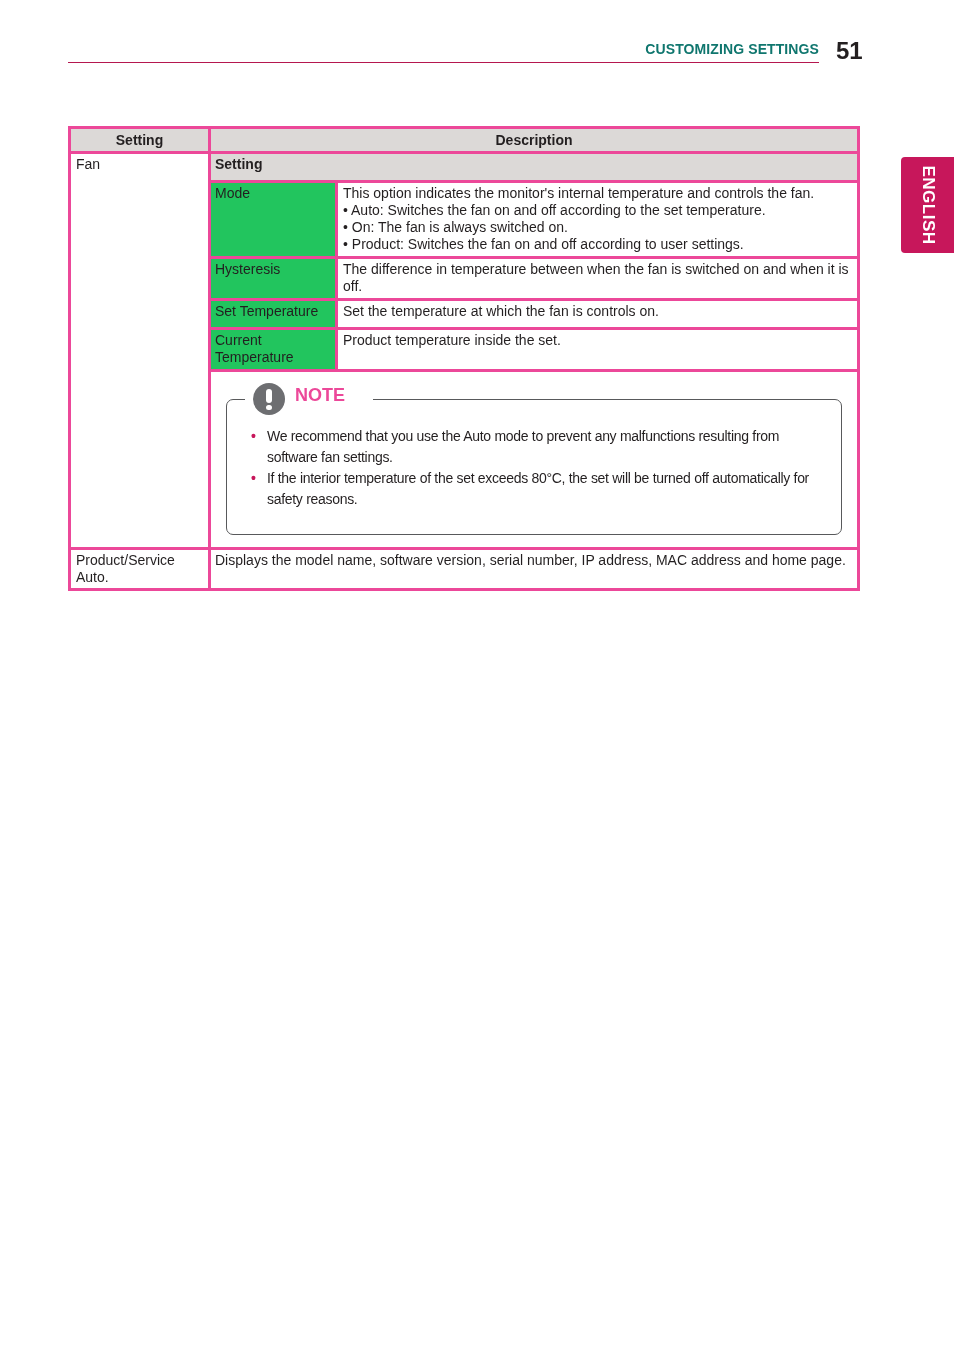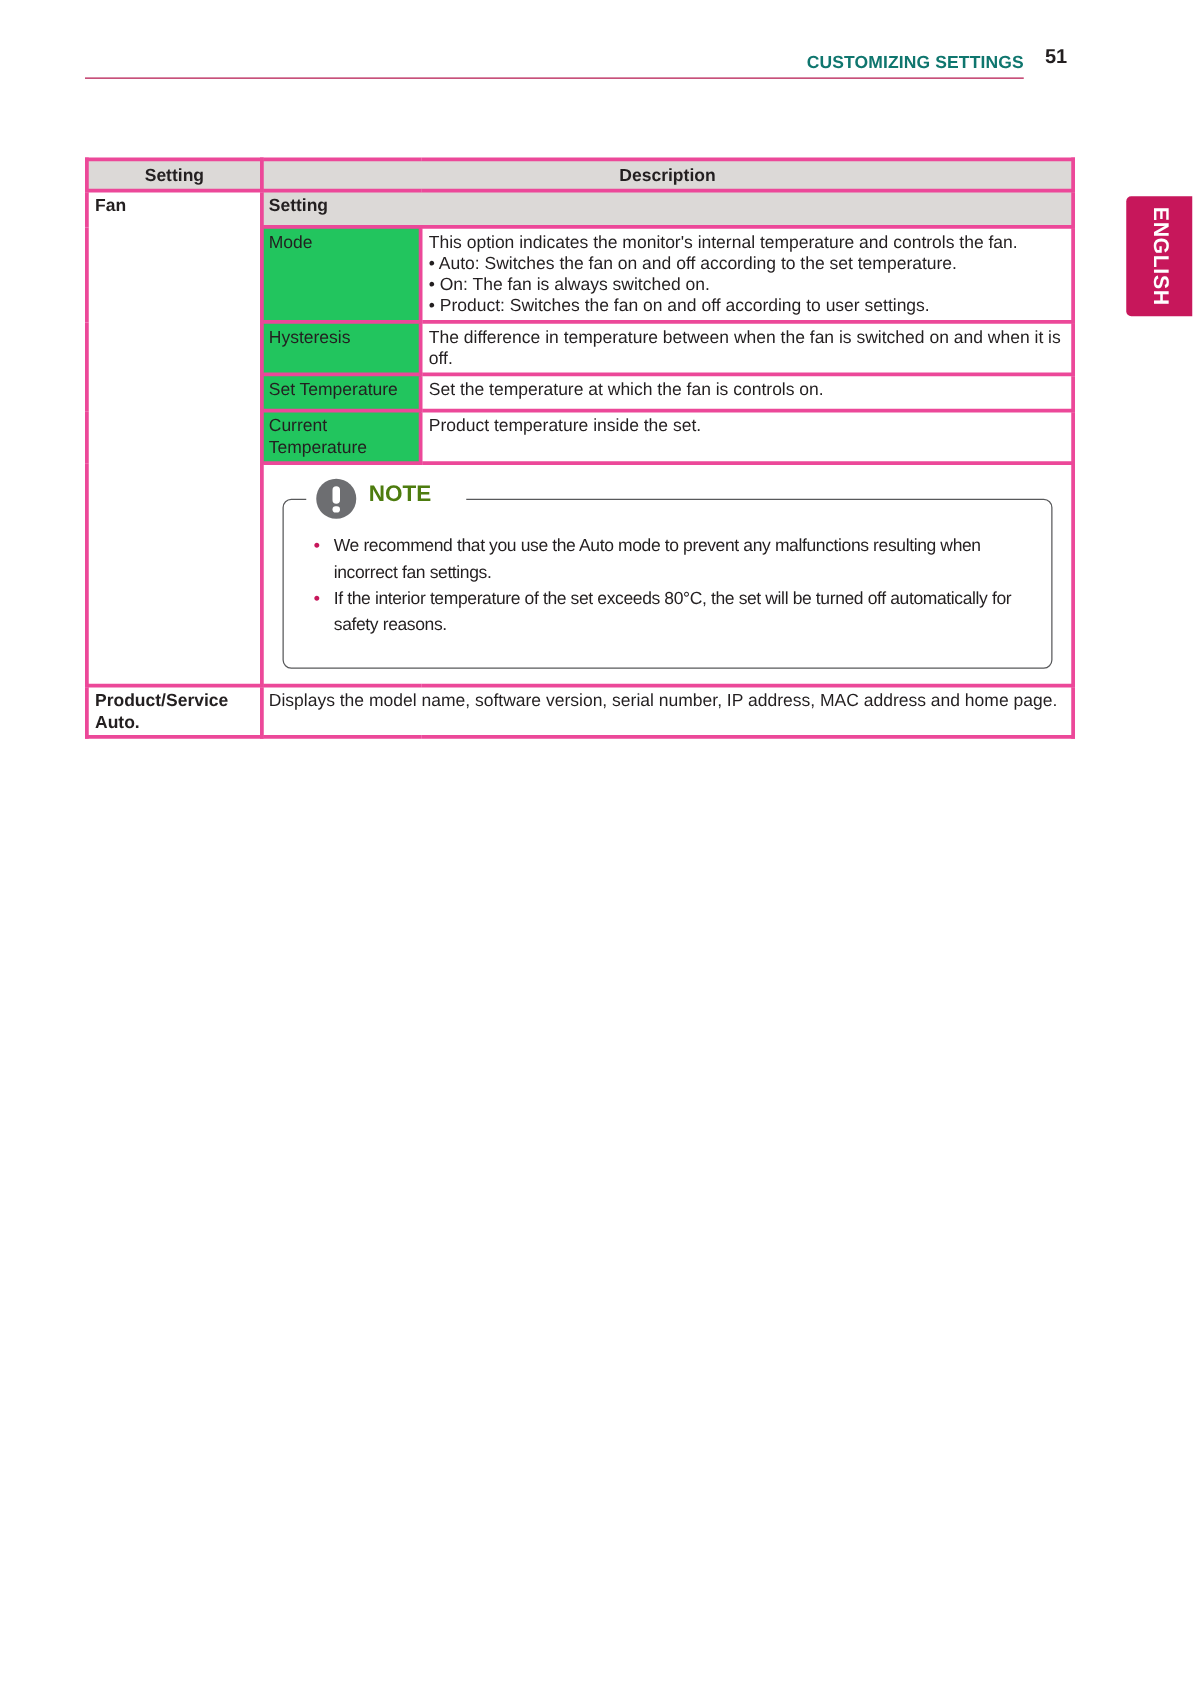--- a/index.html
+++ b/index.html
@@ -1,44 +1,44 @@
 <!DOCTYPE html>
 <html><head>
 <meta charset="utf-8">
 <style>
   html, body { margin: 0; padding: 0; background: #ffffff; }
   body { width: 954px; height: 1348px; position: relative; overflow: hidden;
          font-family: "Liberation Sans", sans-serif; color: #231f20; }
   .header-rule { position: absolute; left: 68px; top: 62px; width: 751px; height: 1px; background: #b5174f; }
   .header-title { position: absolute; left: 600px; top: 41px; width: 219px; text-align: right;
                   font-size: 14px; font-weight: bold; color: #0f766e; letter-spacing: 0.1px; }
-  .page-num { position: absolute; left: 836px; top: 37px; font-size: 16px; font-weight: bold; color: #231f20; text-align: right; }
+  .page-num { position: absolute; left: 836px; top: 37px; font-size: 24px; font-weight: bold; color: #231f20; text-align: right; }
   .lang-tab { position: absolute; left: 901px; top: 157px; width: 53px; height: 96px; background: #c7175b;
               border-radius: 4px 0 0 4px; }
   .lang-tab span { position: absolute; left: 50%; top: 50%; transform: translate(-50%,-50%) rotate(90deg);
                    color: #fff; font-weight: bold; font-size: 17px; letter-spacing: 0.5px; white-space: nowrap; }
 
   table.main { position: absolute; left: 68px; top: 126px; width: 792px; border-collapse: collapse;
                font-size: 14px; line-height: 17px; }
   table.main td { border: 3px solid #ec4899; vertical-align: top; padding: 0; }
   .hdr { background: #dcd9d7; font-weight: bold; text-align: center; height: 22px; }
   .hdr > div { padding-top: 3px; }
-  .setting-cell { padding: 2px 5px !important; font-weight: bold; }
+  .setting-cell { padding: 2px 5px !important; font-weight: normal; }
   .subhdr { background: #dcd9d7; font-weight: bold; padding: 2px 4px !important; height: 22px; }
   .sub-label { background: #22c55e; padding: 2px 4px 3px 4px !important; width: 116px; }
   .sub-desc { padding: 2px 5px 3px 5px !important; }
   .note-cell { height: 175px; position: relative; }
   .note-box { position: absolute; left: 15px; top: 27px; width: 614px; height: 134px;
               border: 1px solid #58595b; border-radius: 7px; }
   .note-gap { position: absolute; left: 18px; top: -2px; width: 128px; height: 4px; background: #fff; }
   .note-icon { position: absolute; left: 42px; top: 11px; width: 32px; height: 32px; border-radius: 50%;
                background: #6d6e71; }
   .note-icon .bar { position: absolute; left: 13px; top: 6px; width: 6px; height: 14px; background: #fff; border-radius: 3px; }
   .note-icon .dot { position: absolute; left: 13px; top: 22px; width: 6px; height: 5px; background: #fff; border-radius: 3px; }
-  .note-title { position: absolute; left: 84px; top: 15px; color: #4d7c0f; font-weight: bold; font-size: 18px; }
+  .note-title { position: absolute; left: 84px; top: 15px; color: #ec4899; font-weight: bold; font-size: 18px; }
   .note-list { position: absolute; left: 40px; top: 54px; width: 580px; margin: 0; padding: 0; list-style: none;
                font-size: 14px; line-height: 21px; letter-spacing: -0.3px; }
   .note-list li { position: relative; padding-left: 16px; }
   .note-list li .bullet { position: absolute; left: 0; top: 0; color: #c7175b; font-weight: bold; }
   .desc-just { text-align: justify; padding: 2px 5px 3px 4px !important; }
 </style>
 </head>
 <body>
 
 <div class="header-rule"></div>
@@ -93,21 +93,21 @@
     <td colspan="2" class="note-cell">
       <div class="note-box">
         <div class="note-gap"></div>
       </div>
       <div class="note-icon">
         <div class="bar"></div>
             <div class="dot"></div>
       </div>
       <div class="note-title">NOTE</div>
       <ul class="note-list">
-        <li><span class="bullet">•</span><span>We recommend that you use the Auto mode to prevent any malfunctions resulting when incorrect fan settings.</span></li>
+        <li><span class="bullet">•</span><span>We recommend that you use the Auto mode to prevent any malfunctions resulting from software fan settings.</span></li>
         <li><span class="bullet">•</span><span>If the interior temperature of the set exceeds 80°C, the set will be turned off automatically for safety reasons.</span></li>
       </ul>
     </td>
   </tr>
   <tr>
     <td class="setting-cell" style="height:34px">Product/Service Auto.</td>
     <td colspan="2" class="desc-just">Displays the model name, software version, serial number, IP address, MAC address and home page.</td>
   </tr>
 </tbody>
   </table>

